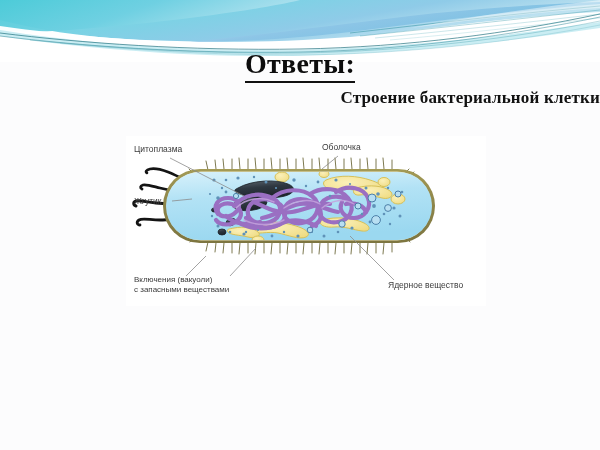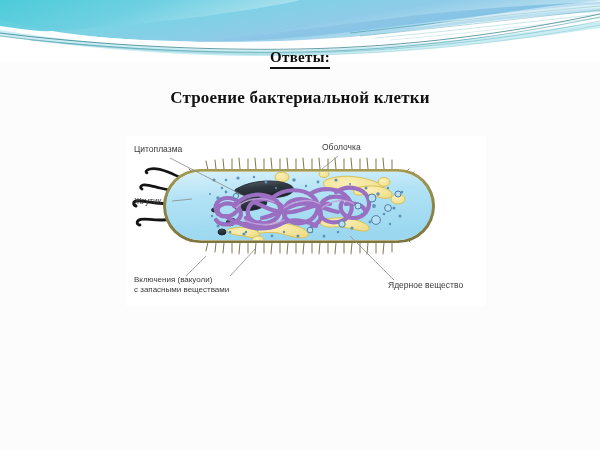--- a/index.html
+++ b/index.html
@@ -37,33 +37,33 @@
     position: absolute;
     left: 0;
     top: 48px;
     width: 600px;
     text-align: center;
   }
   #page-title {
     display: inline-block;
     font-family: "Liberation Serif", serif;
     font-weight: bold;
-    font-size: 15px;
+    font-size: 28px;
     color: #0d0d0d;
     letter-spacing: 0.3px;
     border-bottom: 2px solid #111111;
     padding-bottom: 1px;
     line-height: 1.15;
   }
   #subtitle-block {
     position: absolute;
     left: 0;
     top: 88px;
     width: 600px;
-    text-align: center;
+    text-align: right;
   }
   #page-subtitle {
     font-family: "Liberation Serif", serif;
     font-weight: bold;
     font-size: 17px;
     color: #111111;
     letter-spacing: 0.2px;
   }
 
   

